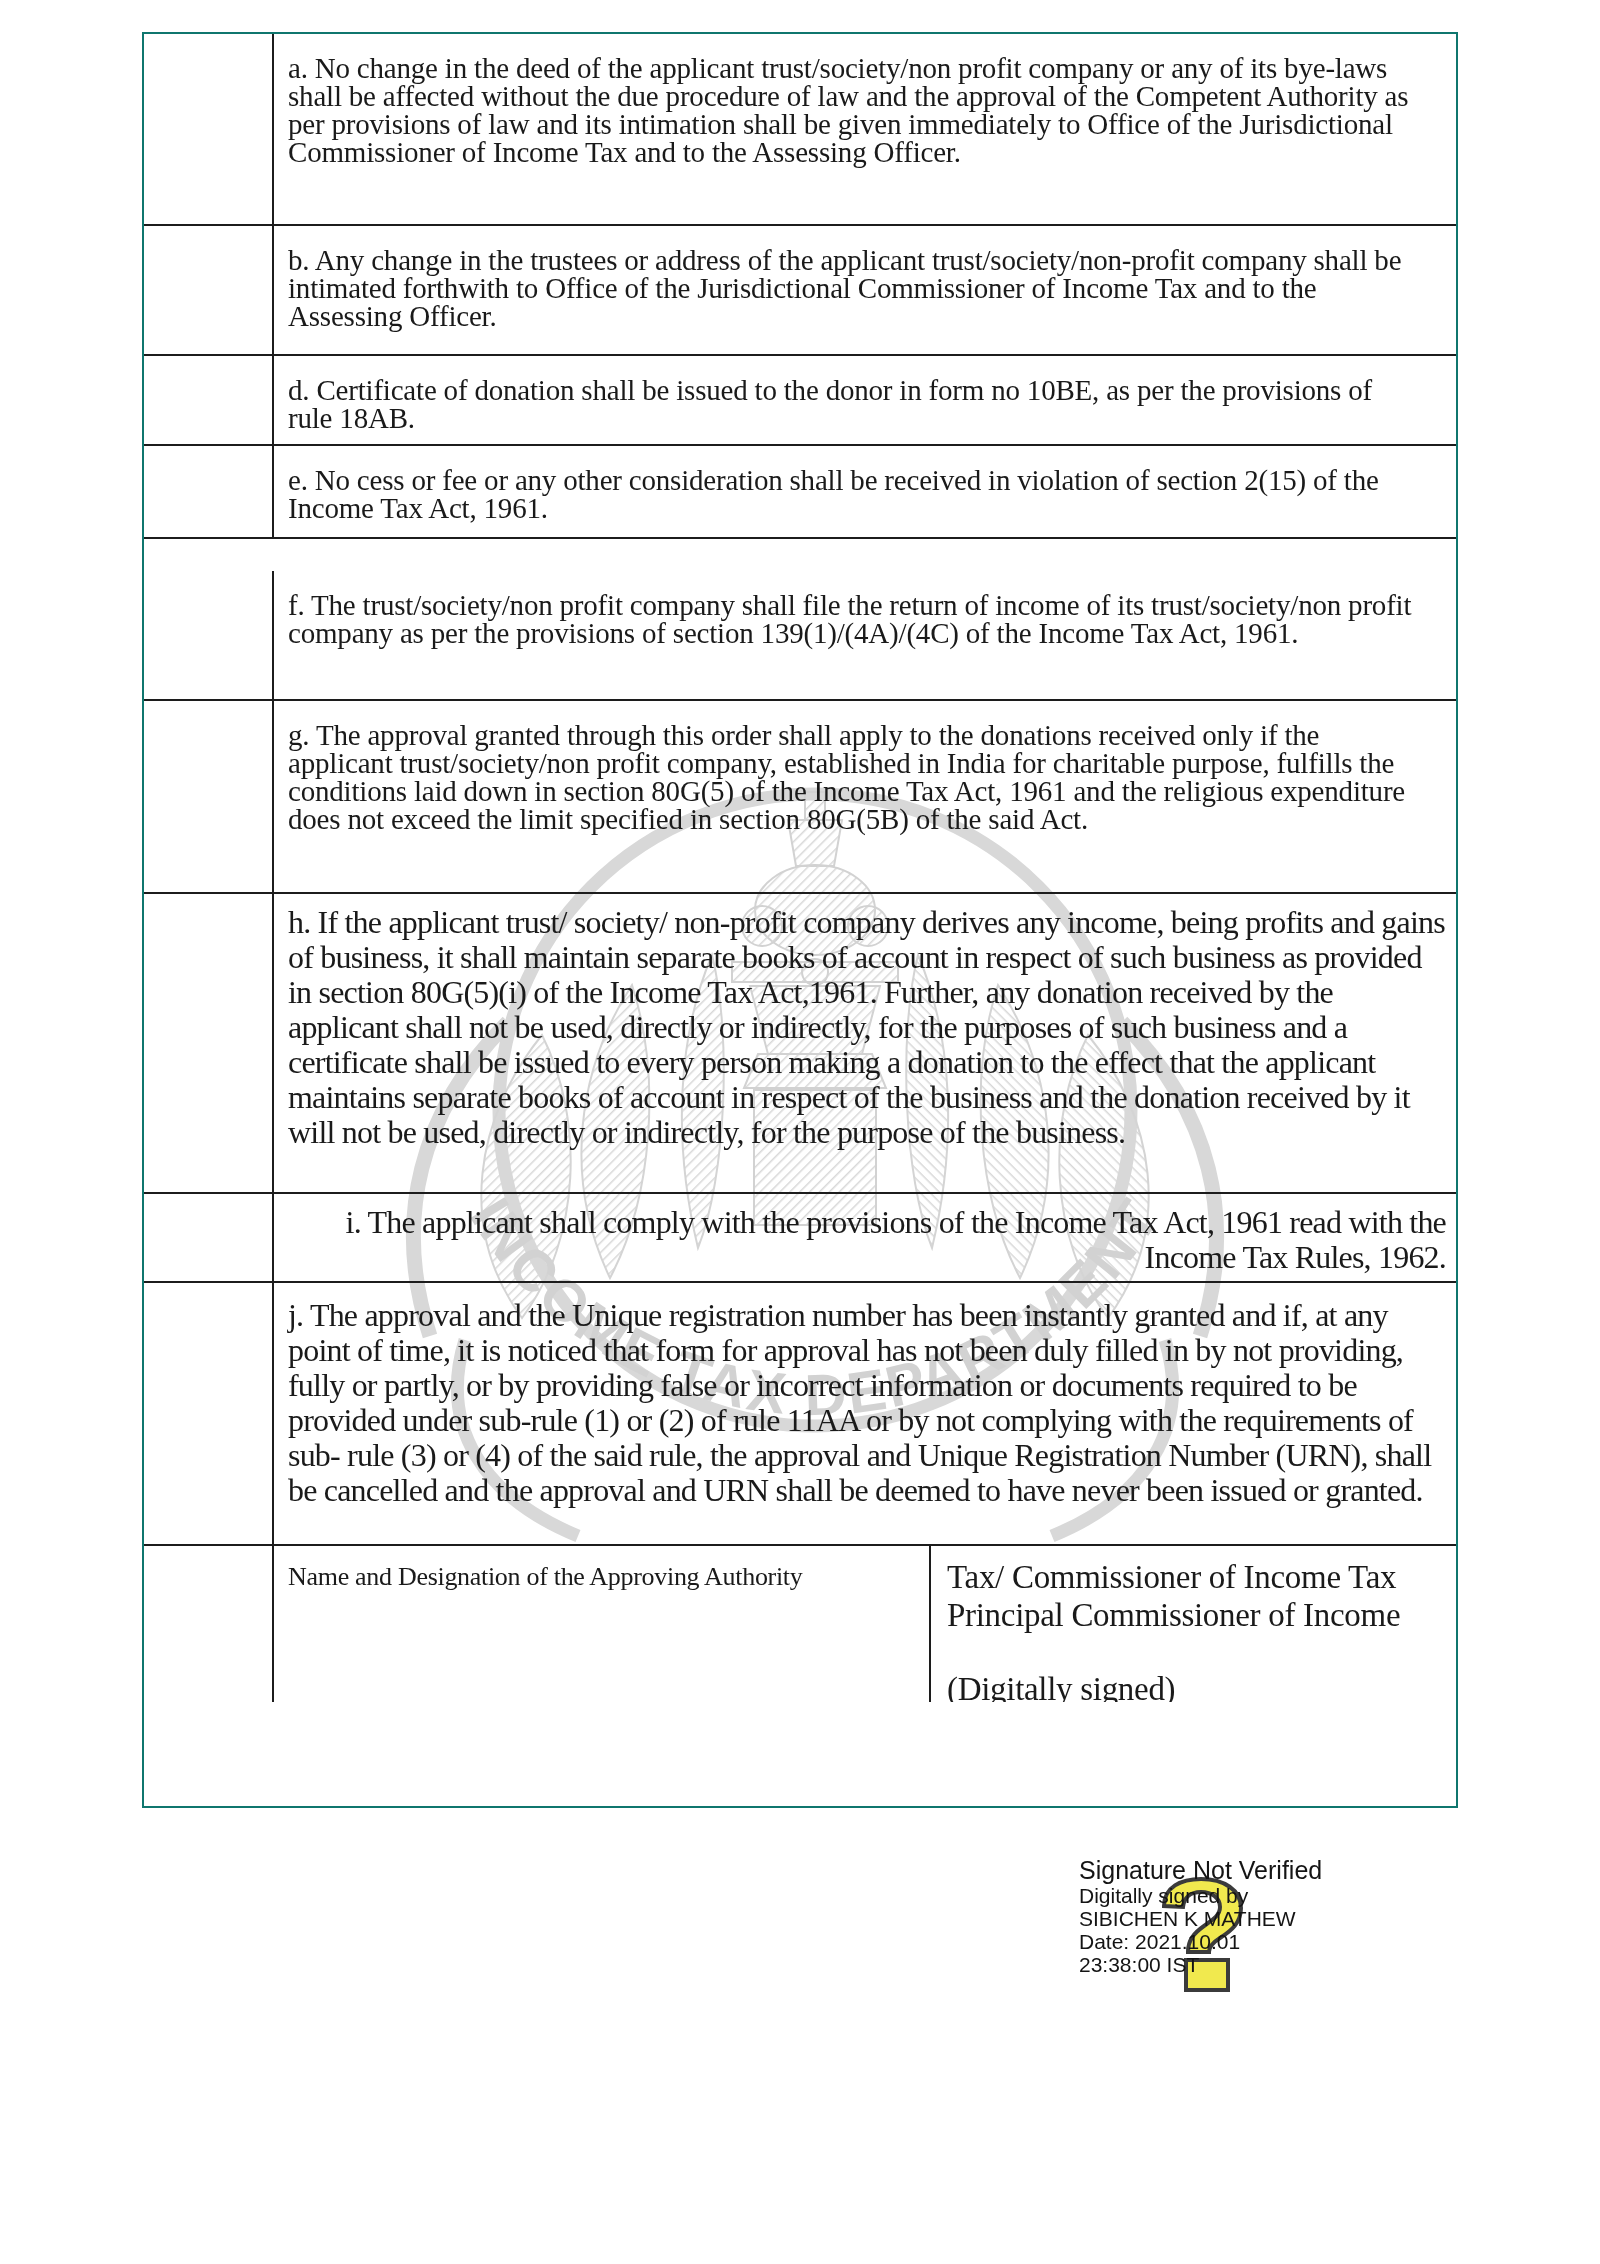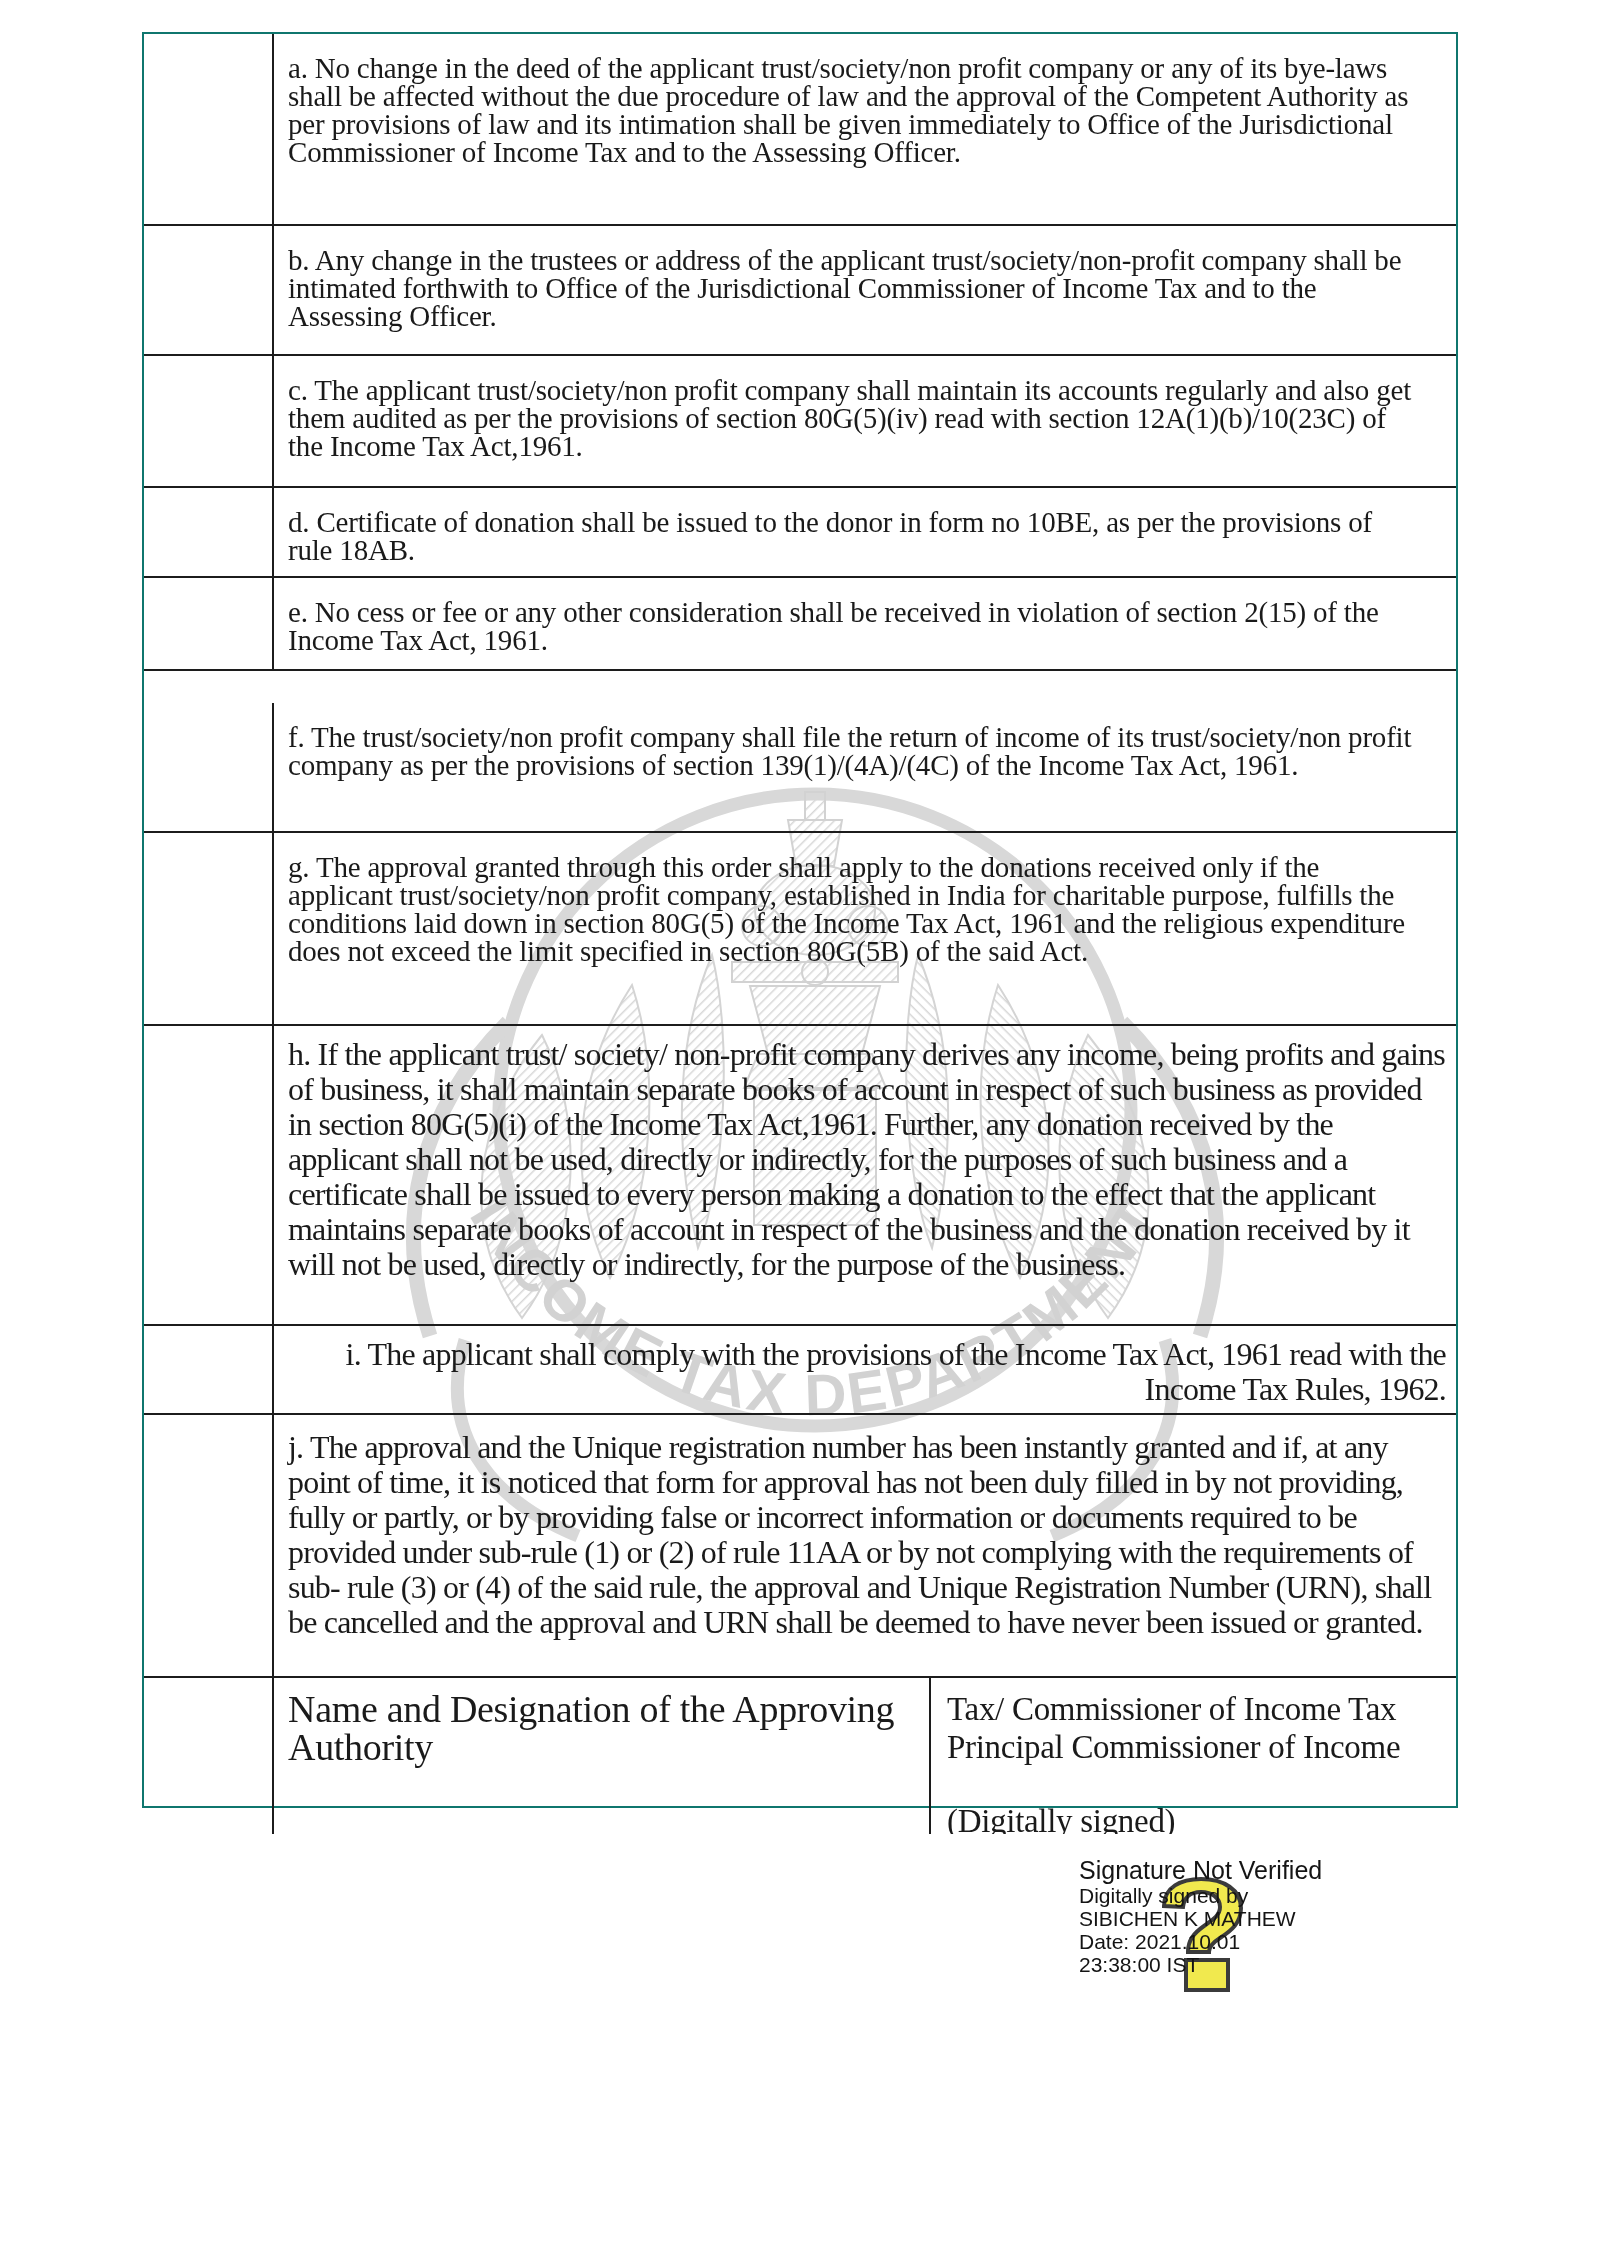--- a/index.html
+++ b/index.html
@@ -50,21 +50,21 @@
   .row-last{height:156px;}
   .row-h .cell-right,.row-i .cell-right,.row-j .cell-right{
     font-size:32px;line-height:35px;letter-spacing:-0.8px;
     padding:11px 10px 0 14px;
   }
   .row-j .cell-right{padding-top:15px;}
   .cell-mid{
     width:657px;flex:0 0 657px;
     border-right:2px solid #1c1c1c;
     box-sizing:border-box;
-    font-size:38px;line-height:38px;letter-spacing:-0.3px;
+    font-size:26px;line-height:38px;letter-spacing:-0.3px;
     padding:12px 16px 0 14px;
     overflow:hidden;
   }
   .cell-last{
     flex:1;box-sizing:border-box;
     font-size:33px;line-height:38px;letter-spacing:-0.3px;
     padding:12px 8px 0 16px;
     overflow:hidden;
   }
   .digitally{margin-top:36px;}
@@ -134,24 +134,20 @@
 
   <div class="doc-table">
     <div class="trow row-a">
       <div class="cell-left"></div>
       <div class="cell-right">a. No change in the deed of the applicant trust/society/non profit company or any of its bye-laws shall be affected without the due procedure of law and the approval of the Competent Authority as per provisions of law and its intimation shall be given immediately to Office of the Jurisdictional Commissioner of Income Tax and to the Assessing Officer.</div>
     </div>
     <div class="trow row-b">
       <div class="cell-left"></div>
       <div class="cell-right">b. Any change in the trustees or address of the applicant trust/society/non-profit company shall be intimated forthwith to Office of the Jurisdictional Commissioner of Income Tax and to the Assessing Officer.</div>
     </div>
-    <div class="trow row-c">
-      <div class="cell-left"></div>
-      <div class="cell-right">c. The applicant trust/society/non profit company shall maintain its accounts regularly and also get them audited as per the provisions of section 80G(5)(iv) read with section 12A(1)(b)/10(23C) of the Income Tax Act,1961.</div>
-    </div>
     <div class="trow row-d">
       <div class="cell-left"></div>
       <div class="cell-right">d. Certificate of donation shall be issued to the donor in form no 10BE, as per the provisions of rule 18AB.</div>
     </div>
     <div class="trow row-e">
       <div class="cell-left"></div>
       <div class="cell-right">e. No cess or fee or any other consideration shall be received in violation of section 2(15) of the Income Tax Act, 1961.</div>
     </div>
     <div class="trow row-f">
       <div class="cell-left"></div>

